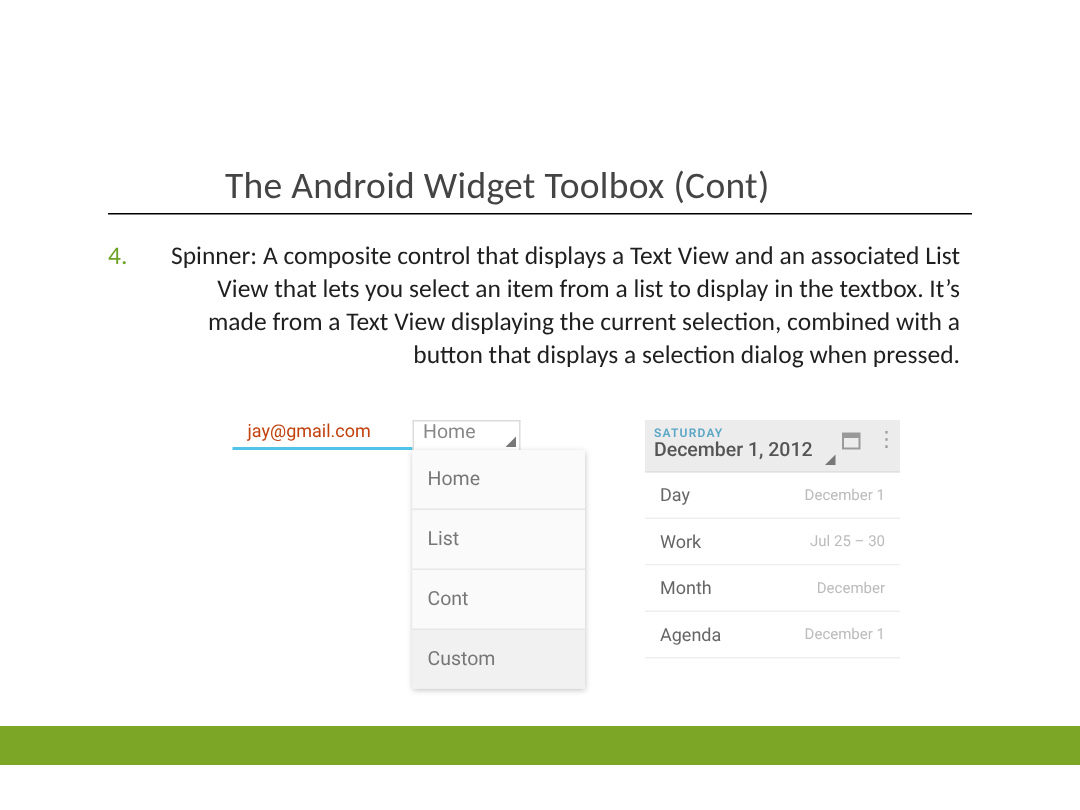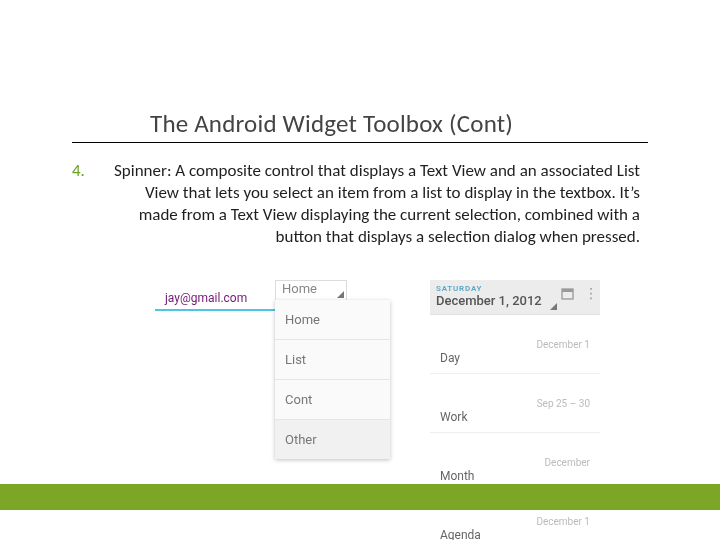--- a/index.html
+++ b/index.html
@@ -60,26 +60,26 @@
     top: 280px;
     width: 450px;
     height: 200px;
     font-family: "Roboto", "Helvetica Neue", Arial, sans-serif;
     color: #777;
   }
 
   
   .fld-email {
     position: absolute;
-    left: 0; top: 11px;
+    left: 0; top: 0;
     width: 115px;
     border-bottom: 2px solid #4fc3e8;
     padding: 0 0 4px 10px;
     font-size: 12px;
-    color: #701a75;
+    color: #c2410c;
   }
   .fld-home {
     position: absolute;
     left: 120px; top: 0;
     width: 64px;
     padding: 0 0 4px 6px;
     font-size: 13px;
     color: #888;
     border: 1px solid #dcdcdc;
     border-bottom: 1px solid #bbb;
@@ -157,21 +157,21 @@
     font-size: 12px;
   }
   .cal-list .row {
     display: flex;
     justify-content: space-between;
     align-items: center;
     padding: 8px 10px;
     border-bottom: 1px solid #eee;
     background: #fff;
   }
-  .cal-list .row .k { color: #666; margin-top: 28px; }
+  .cal-list .row .k { color: #666; }
   .cal-list .row .v { color: #bbb; font-size: 10px; }
 
   
   .bar {
     position: absolute;
     left: 0; right: 0;
     bottom: 30px;
     height: 26px;
     background: #7ba626;
   }
@@ -193,21 +193,21 @@
 
     <div class="fld-home">
       <span>Home</span>
       <span class="tri"></span>
     </div>
 
     <div class="dropdown">
       <div>Home</div>
       <div>List</div>
       <div>Cont</div>
-      <div>Other</div>
+      <div>Custom</div>
     </div>
 
     <div class="cal">
       <div class="cal-head">
         <div class="cal-dow">SATURDAY</div>
         <div class="cal-date">December 1, 2012</div>
         <span class="tri"></span>
         <div class="cal-icons">
           <span class="today-icon">
             <svg width="13" height="13" viewBox="0 0 13 13">
@@ -218,21 +218,21 @@
           <span class="overflow-icon">⋮</span>
         </div>
       </div>
       <div class="cal-list">
         <div class="row">
           <span class="k">Day</span>
           <span class="v">December 1</span>
         </div>
         <div class="row">
           <span class="k">Work</span>
-          <span class="v">Sep 25 – 30</span>
+          <span class="v">Jul 25 – 30</span>
         </div>
         <div class="row">
           <span class="k">Month</span>
           <span class="v">December</span>
         </div>
         <div class="row">
           <span class="k">Agenda</span>
           <span class="v">December 1</span>
         </div>
       </div>

